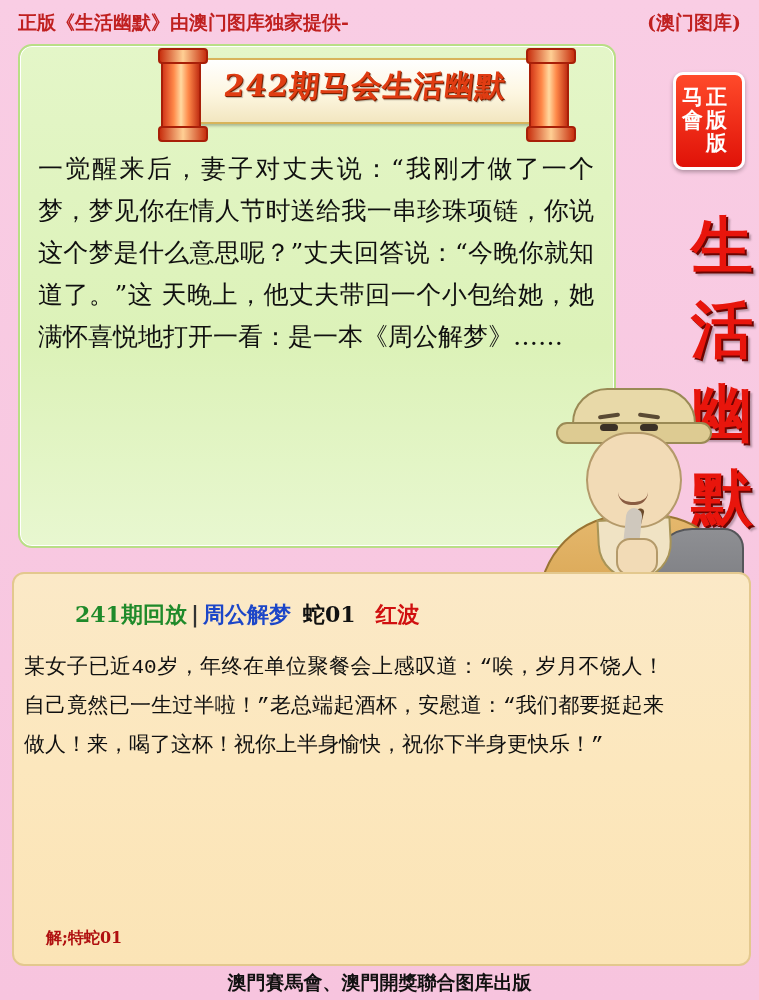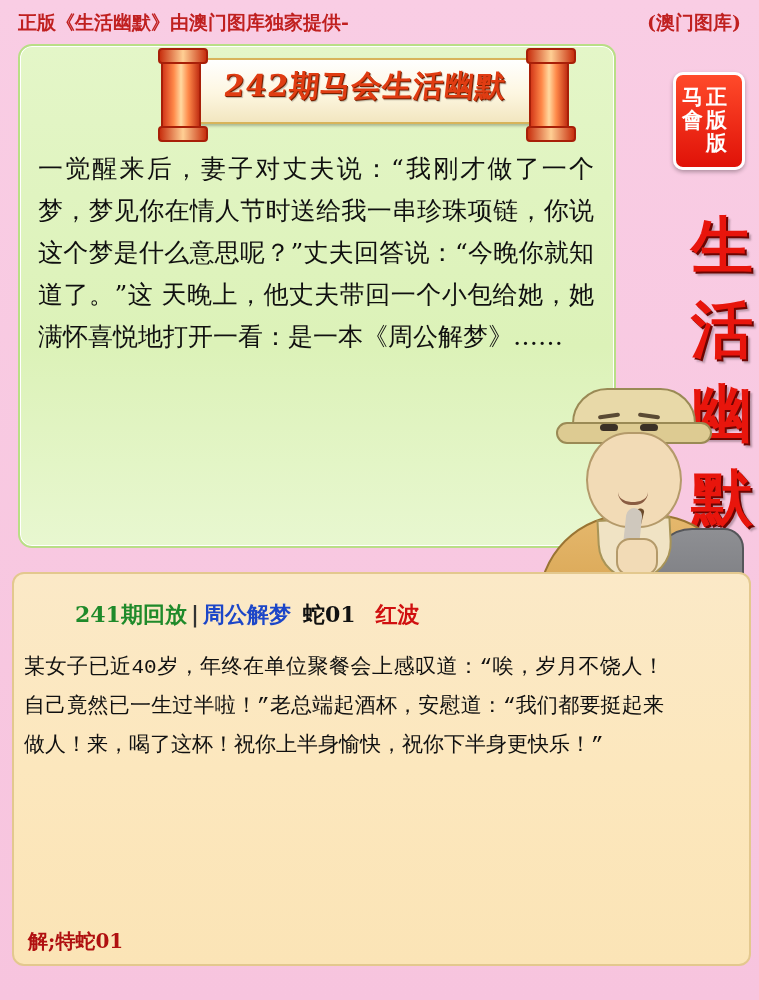--- a/index.html
+++ b/index.html
@@ -167,23 +167,23 @@
     top: 648px;
     width: 640px;
     font-family: Liberation Mono, monospace;
     font-size: 21px;
     line-height: 39px;
     color: #101010;
     text-align: justify;
   }
   .answer {
     position: absolute;
-    left: 28px;
+    left: 46px;
     top: 928px;
-    font-size: 20px;
+    font-size: 16px;
     font-weight: bold;
     font-family: "DejaVu Serif", "Liberation Serif", serif;
     color: #b01010;
   }
 
   
   .footer {
     position: absolute;
     left: 0; right: 0;
     top: 970px;
@@ -384,14 +384,15 @@
     <div class="hand"></div>
   </div>
 
   <div class="beige-panel"></div>
   <div class="beige-head">
     <span class="h1">241期回放</span><span class="sep">|</span><span class="h2">周公解梦</span><span class="h3">蛇01</span><span class="h4">红波</span>
   </div>
   <div class="beige-text">某女子已近40岁，年终在单位聚餐会上感叹道：“唉，岁月不饶人！自己竟然已一生过半啦！”老总端起酒杯，安慰道：“我们都要挺起来做人！来，喝了这杯！祝你上半身愉快，祝你下半身更快乐！”</div>
   <div class="answer">解;特蛇01</div>
 
+  <div class="footer">澳門賽馬會、澳門開獎聯合图库出版</div>
 
 </div>
 
 </body></html>

